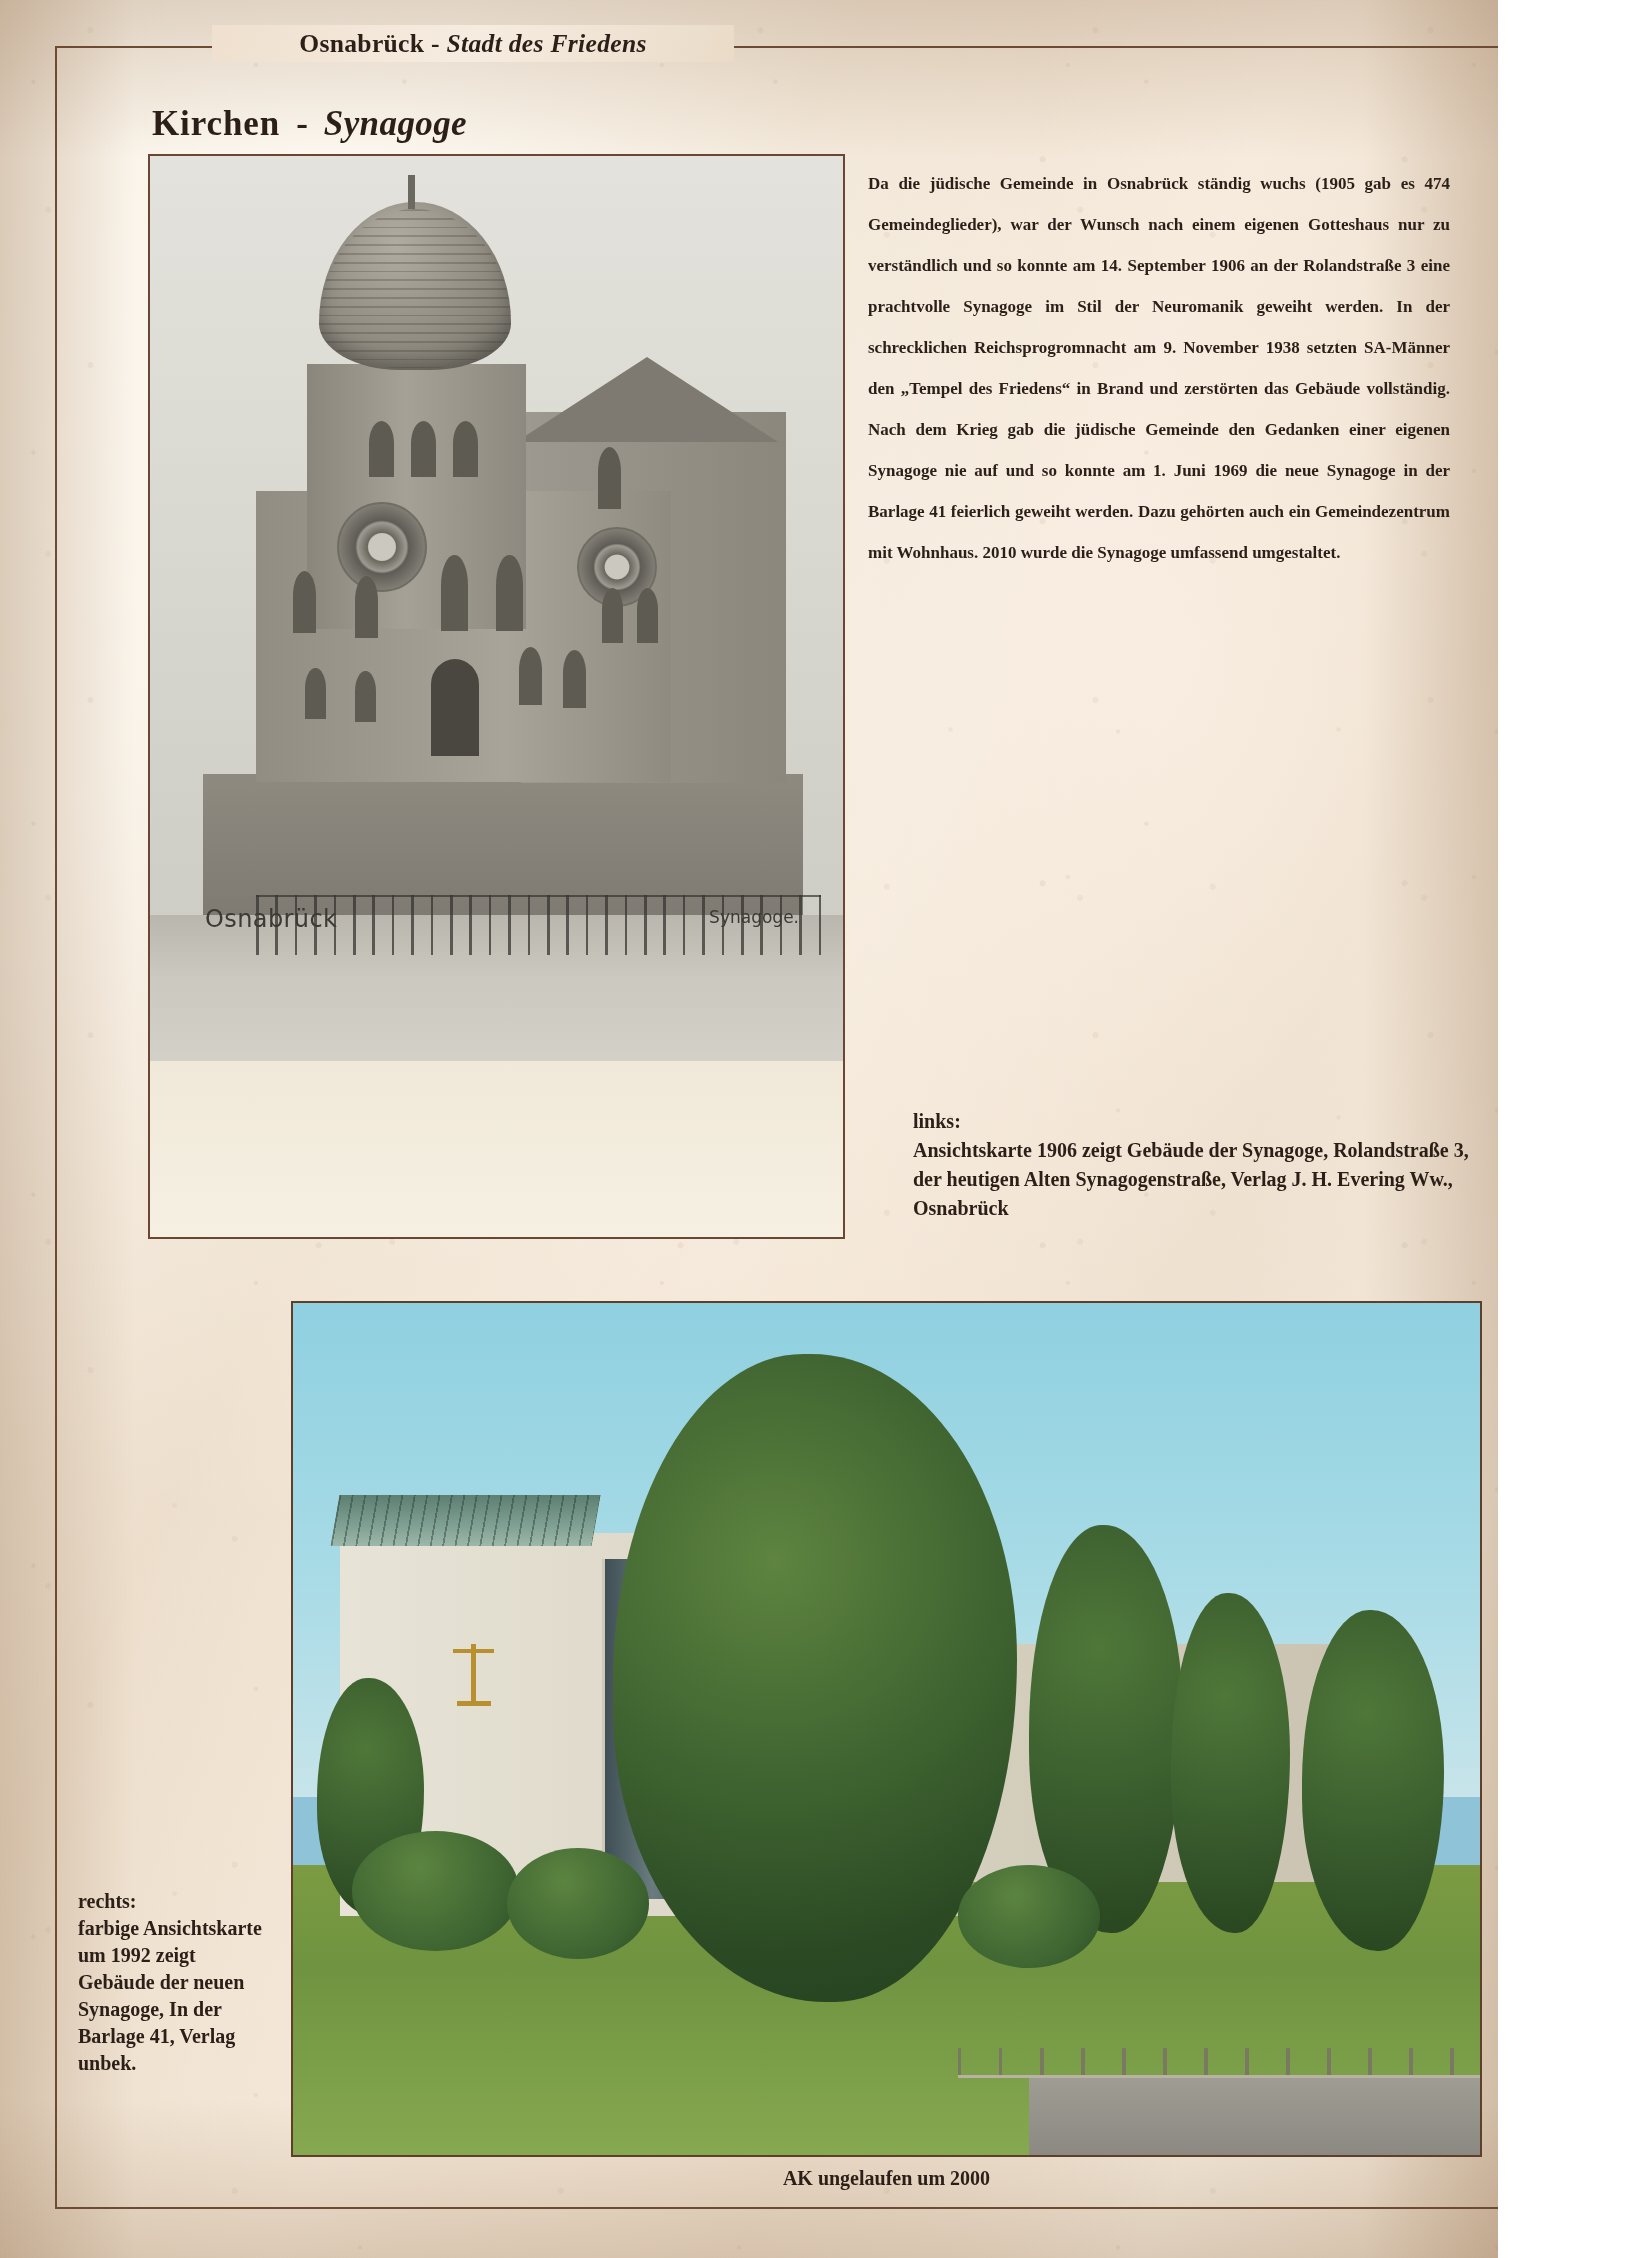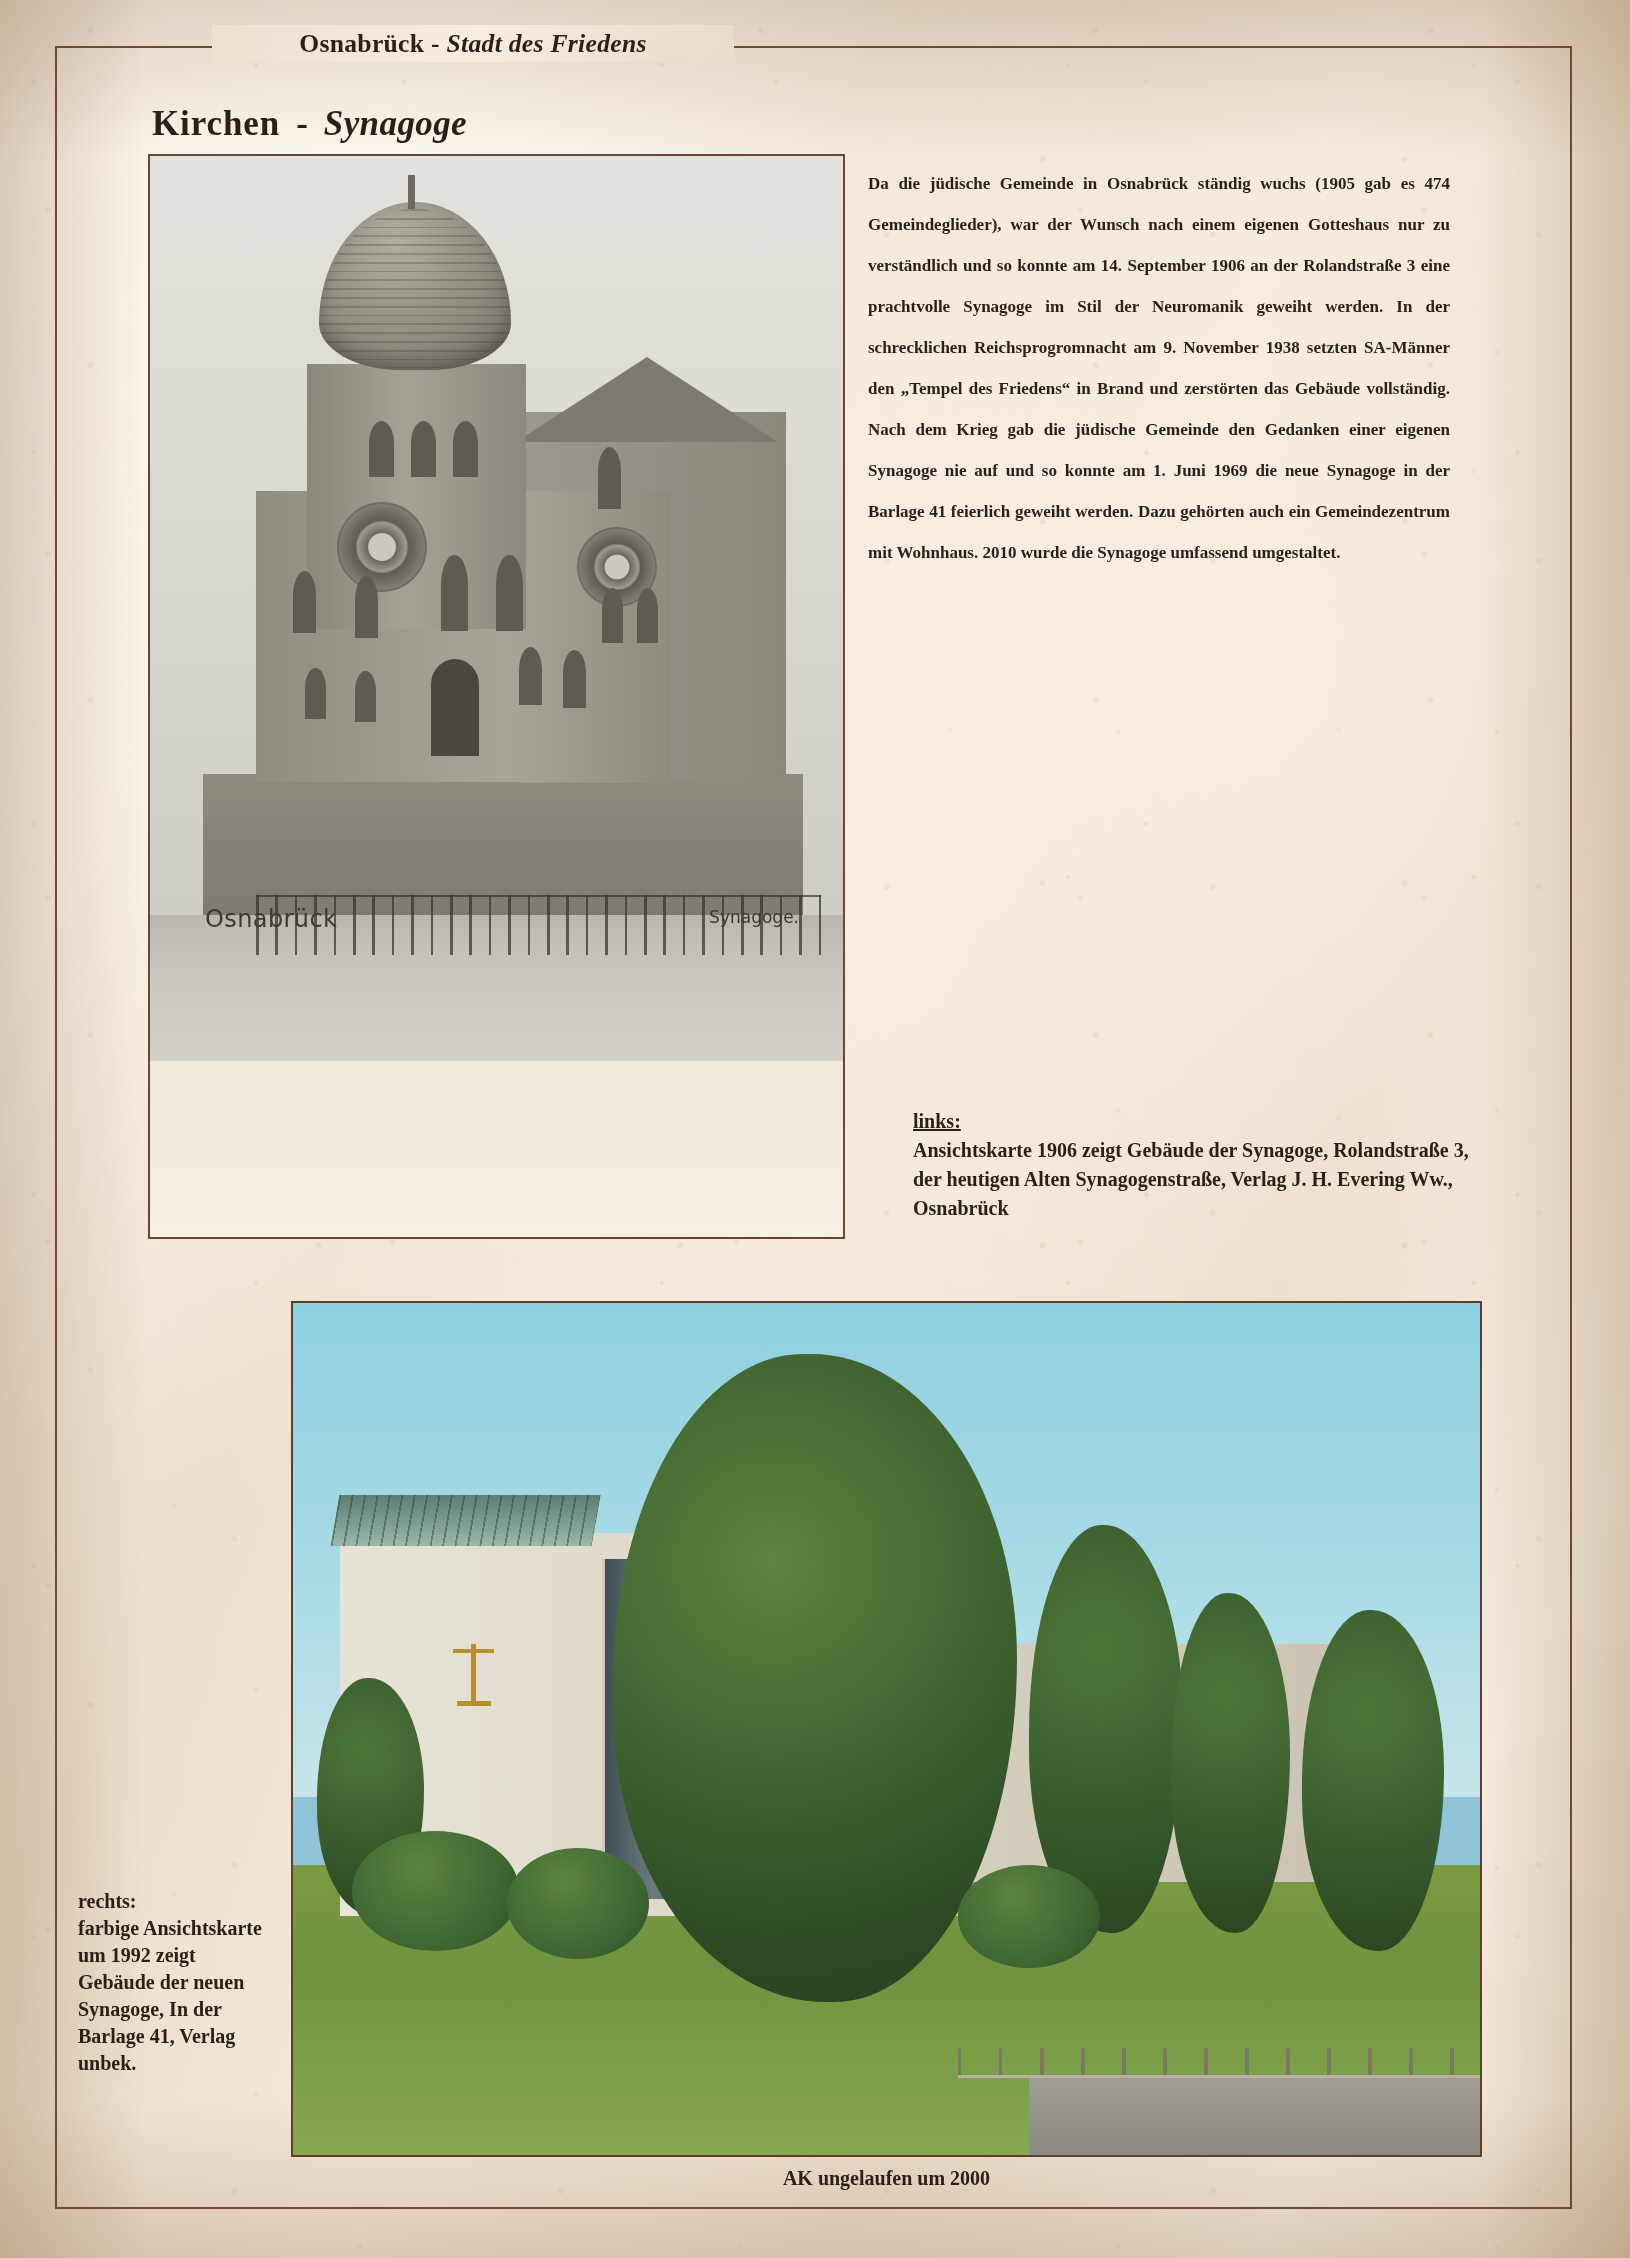--- a/index.html
+++ b/index.html
@@ -2,21 +2,21 @@
 <html style="font-size:14px"><head>
 <meta charset="utf-8">
 <style>
   html, body {
     margin: 0;
     padding: 0;
     background: #ffffff;
   }
   .page {
     position: relative;
-    width: 1630px;
+    width: 1498px;
     height: 2258px;
     overflow: hidden;
     background:
       radial-gradient(ellipse at 20% 12%, rgba(255,252,245,0.85) 0%, rgba(255,252,245,0) 45%),
       radial-gradient(ellipse at 78% 30%, rgba(250,240,228,0.8) 0%, rgba(250,240,228,0) 50%),
       radial-gradient(ellipse at 40% 78%, rgba(245,232,216,0.8) 0%, rgba(245,232,216,0) 55%),
       linear-gradient(115deg, #efe0cf 0%, #f6ece0 18%, #eadbc8 34%, #f3e7d8 52%, #e7d6c2 70%, #f4eadc 86%, #e9d9c6 100%);
     font-family: "Liberation Serif", serif;
     color: #2b1f18;
   }
@@ -248,21 +248,20 @@
     position: absolute;
     left: 913px;
     top: 1107px;
     width: 582px;
     font-size: 20px;
     line-height: 29px;
     font-weight: 700;
     z-index: 6;
   }
   .caption-left-block .lbl {
-    text-decoration: underline;
   }
 
   
   .card-new {
     position: absolute;
     left: 291px;
     top: 1301px;
     width: 1191px;
     height: 856px;
     border: 2.6px solid #5d3f2c;

